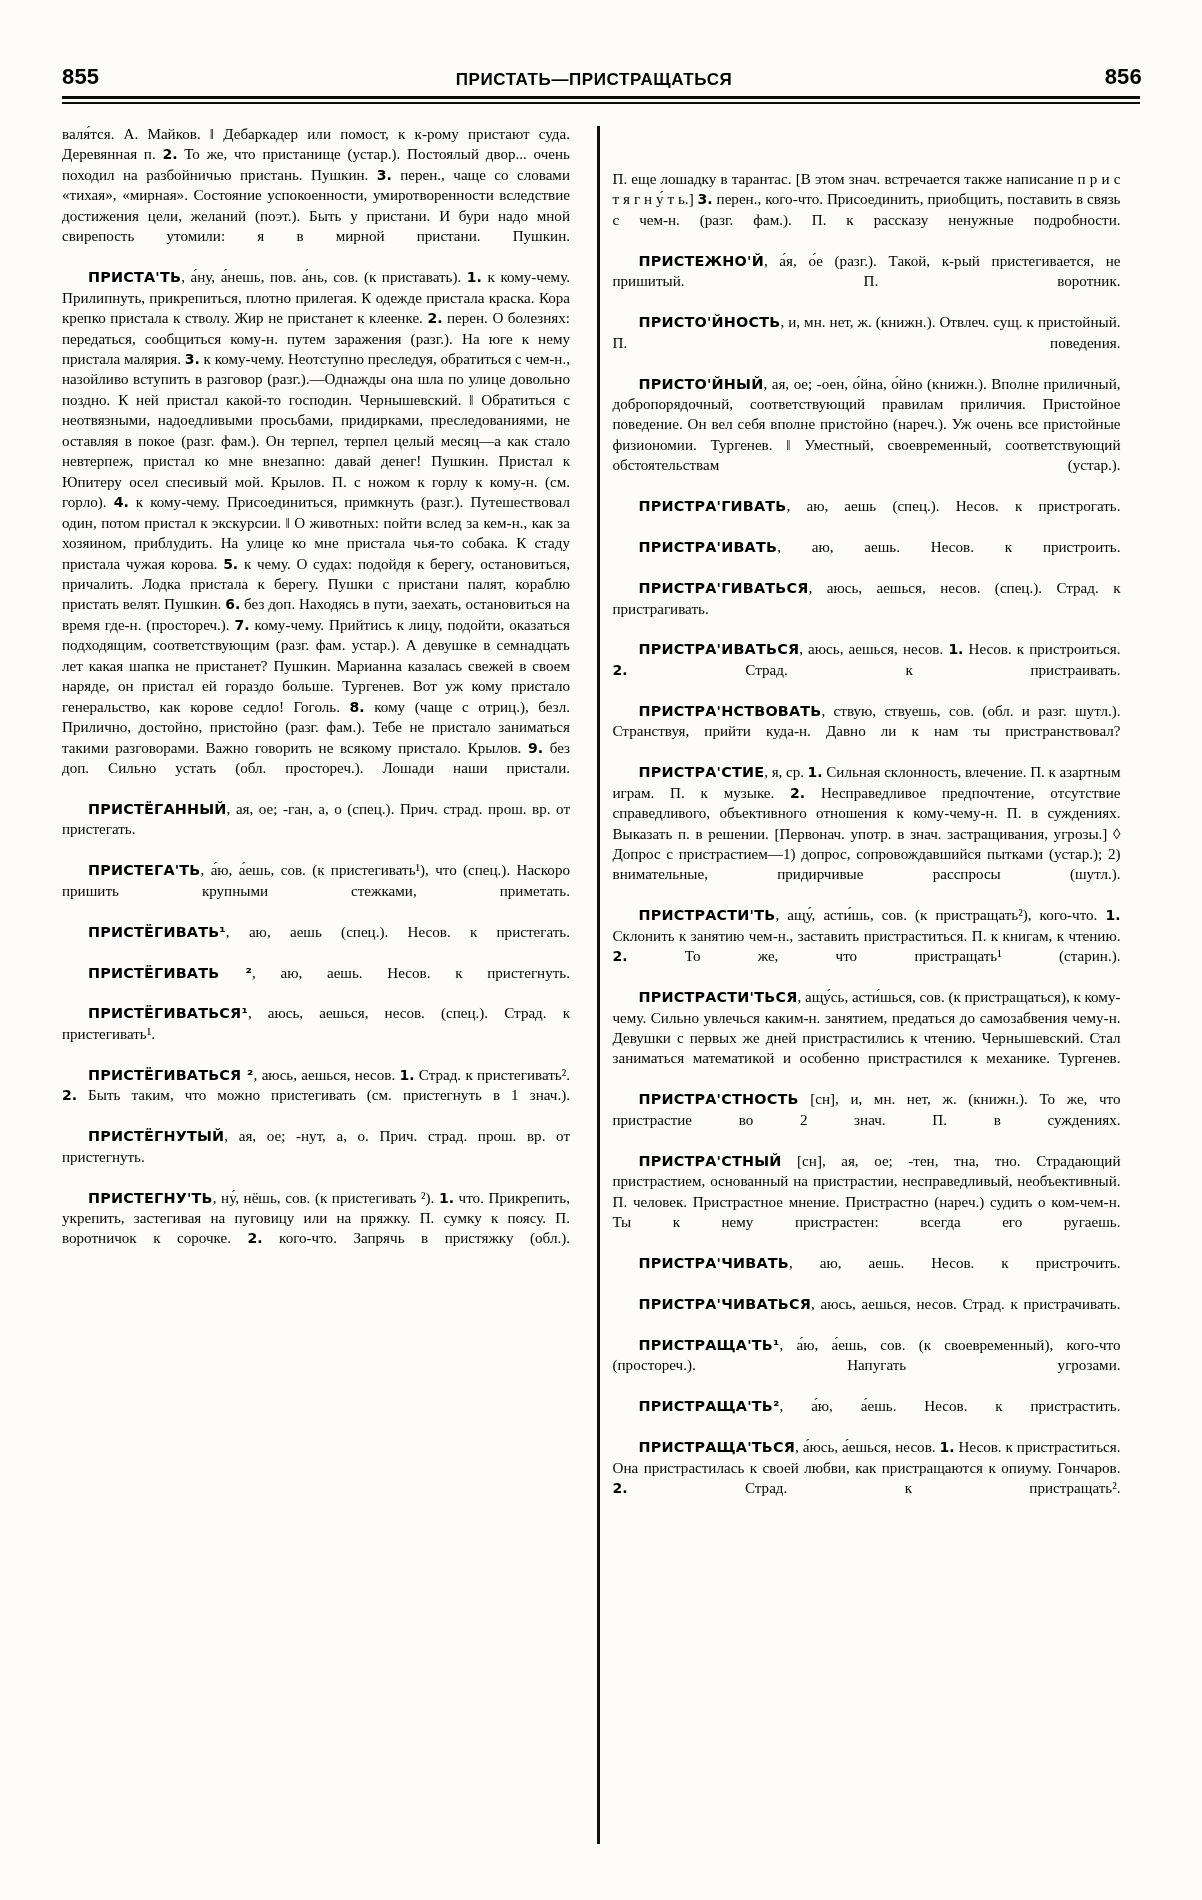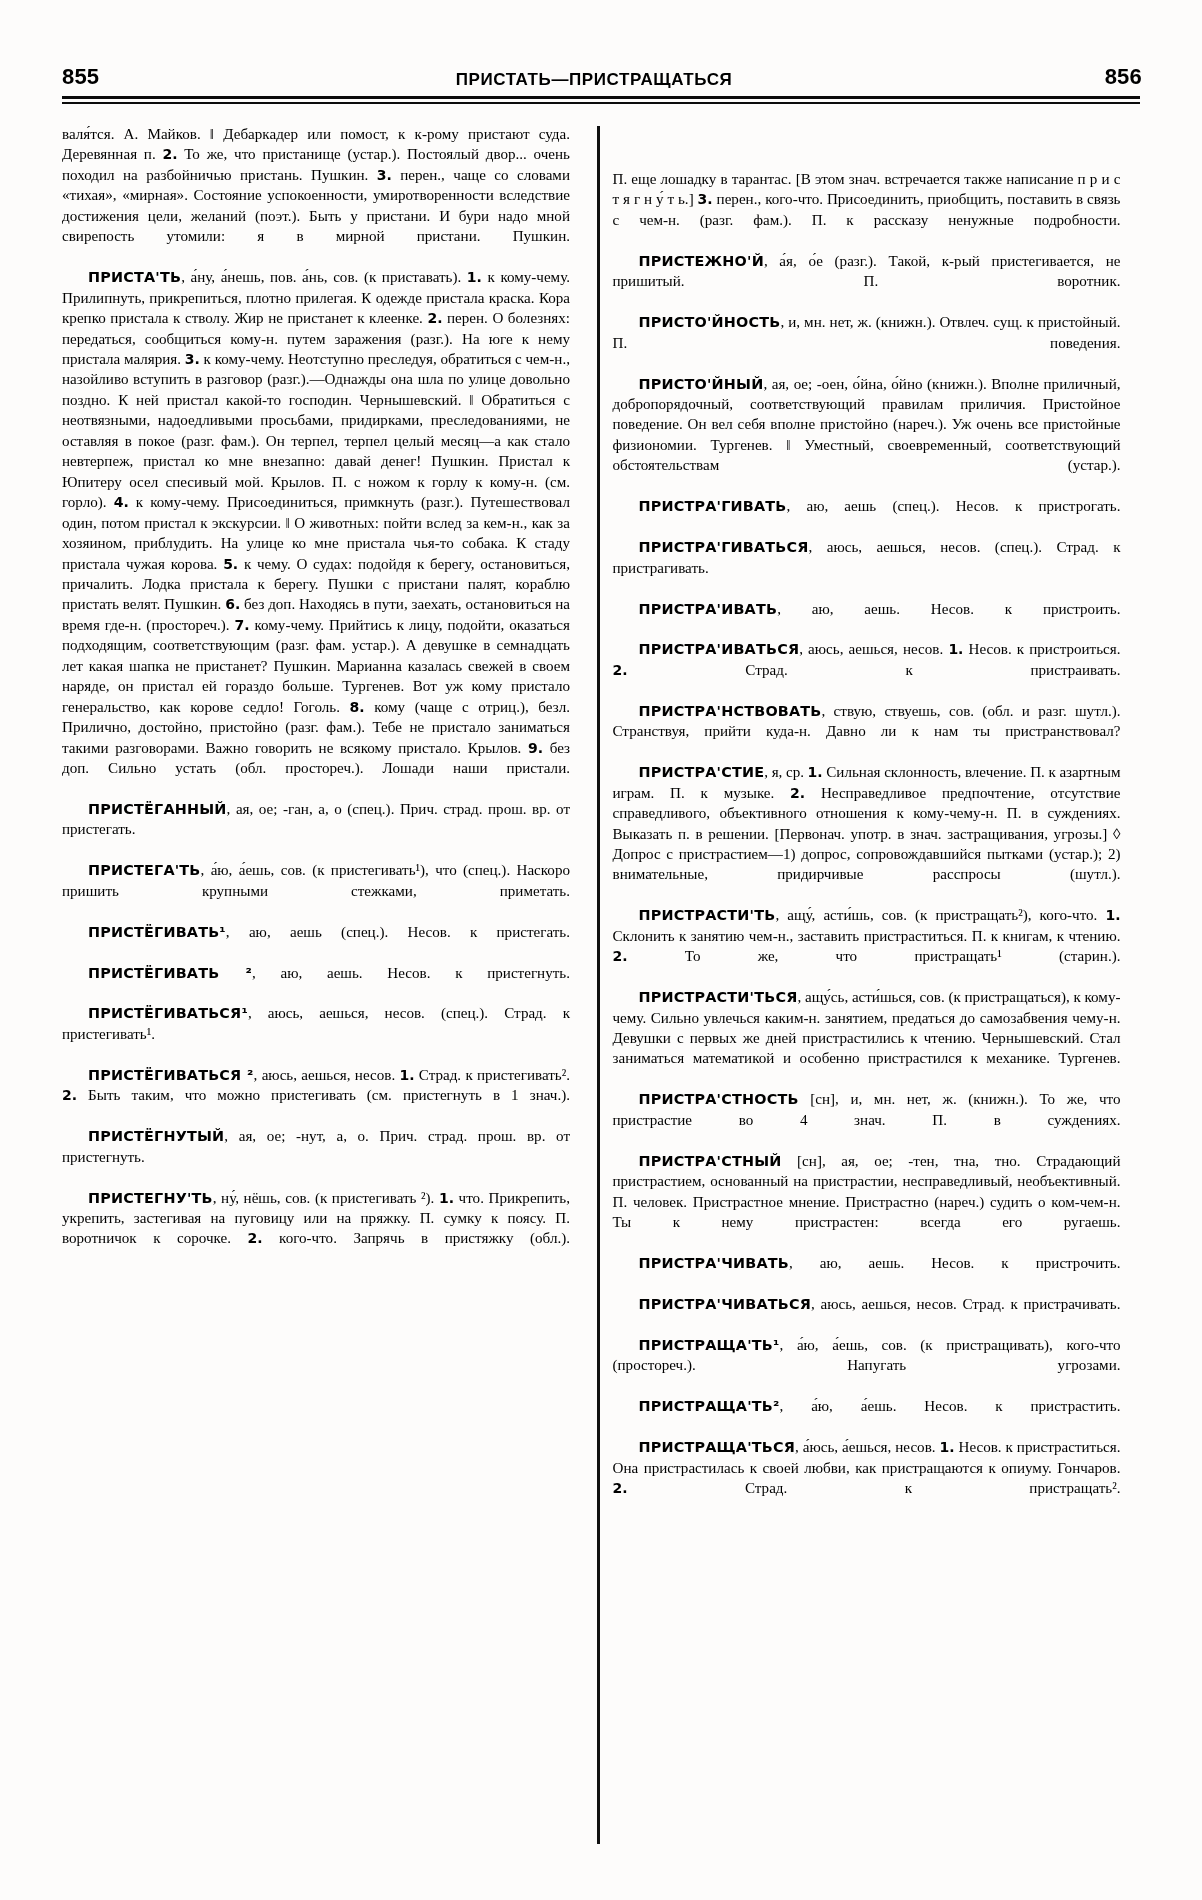--- a/index.html
+++ b/index.html
@@ -149,31 +149,31 @@
       </div>
 
     <div class="divider"></div>
 
     <div class="col col-right" id="col-right">
         <p class="cont">П. еще лошадку в тарантас. [В этом знач. встречается также написание п р и с т я г н у́ т ь.] <span class="num">3.</span> перен., кого-что. Присоединить, приобщить, поставить в связь с чем-н. (разг. фам.). П. к рассказу ненужные подробности.</p>
         <p class="entry"><span class="hw">ПРИСТЕЖНО'Й</span><span>, а́я, о́е (разг.). Такой, к-рый пристегивается, не пришитый. П. воротник.</span></p>
         <p class="entry"><span class="hw">ПРИСТО'ЙНОСТЬ</span><span>, и, мн. нет, ж. (книжн.). Отвлеч. сущ. к пристойный. П. поведения.</span></p>
         <p class="entry"><span class="hw">ПРИСТО'ЙНЫЙ</span><span>, ая, ое; -оен, о́йна, о́йно (книжн.). Вполне приличный, добропорядочный, соответствующий правилам приличия. Пристойное поведение. Он вел себя вполне пристойно (нареч.). Уж очень все пристойные физиономии. Тургенев. ‖ Уместный, своевременный, соответствующий обстоятельствам (устар.).</span></p>
         <p class="entry"><span class="hw">ПРИСТРА'ГИВАТЬ</span><span>, аю, аешь (спец.). Несов. к пристрогать.</span></p>
+        <p class="entry"><span class="hw">ПРИСТРА'ИВАТЬ</span><span>, аю, аешь. Несов. к пристроить.</span></p>
         <p class="entry"><span class="hw">ПРИСТРА'ГИВАТЬСЯ</span><span>, аюсь, аешься, несов. (спец.). Страд. к пристрагивать.</span></p>
-        <p class="entry"><span class="hw">ПРИСТРА'ИВАТЬ</span><span>, аю, аешь. Несов. к пристроить.</span></p>
         <p class="entry"><span class="hw">ПРИСТРА'ИВАТЬСЯ</span><span>, аюсь, аешься, несов. <span class="num">1.</span> Несов. к пристроиться. <span class="num">2.</span> Страд. к пристраивать.</span></p>
         <p class="entry"><span class="hw">ПРИСТРА'НСТВОВАТЬ</span><span>, ствую, ствуешь, сов. (обл. и разг. шутл.). Странствуя, прийти куда-н. Давно ли к нам ты пристранствовал?</span></p>
         <p class="entry"><span class="hw">ПРИСТРА'СТИЕ</span><span>, я, ср. <span class="num">1.</span> Сильная склонность, влечение. П. к азартным играм. П. к музыке. <span class="num">2.</span> Несправедливое предпочтение, отсутствие справедливого, объективного отношения к кому-чему-н. П. в суждениях. Выказать п. в решении. [Первонач. употр. в знач. застращивания, угрозы.] ◊ Допрос с пристрастием—1) допрос, сопровождавшийся пытками (устар.); 2) внимательные, придирчивые расспросы (шутл.).</span></p>
         <p class="entry"><span class="hw">ПРИСТРАСТИ'ТЬ</span><span>, ащу́, асти́шь, сов. (к пристращать²), кого-что. <span class="num">1.</span> Склонить к занятию чем-н., заставить пристраститься. П. к книгам, к чтению. <span class="num">2.</span> То же, что пристращать¹ (старин.).</span></p>
         <p class="entry"><span class="hw">ПРИСТРАСТИ'ТЬСЯ</span><span>, ащу́сь, асти́шься, сов. (к пристращаться), к кому-чему. Сильно увлечься каким-н. занятием, предаться до самозабвения чему-н. Девушки с первых же дней пристрастились к чтению. Чернышевский. Стал заниматься математикой и особенно пристрастился к механике. Тургенев.</span></p>
-        <p class="entry"><span class="hw">ПРИСТРА'СТНОСТЬ</span><span> [сн], и, мн. нет, ж. (книжн.). То же, что пристрастие во 4 знач. П. в суждениях.</span></p>
+        <p class="entry"><span class="hw">ПРИСТРА'СТНОСТЬ</span><span> [сн], и, мн. нет, ж. (книжн.). То же, что пристрастие во 2 знач. П. в суждениях.</span></p>
         <p class="entry"><span class="hw">ПРИСТРА'СТНЫЙ</span><span> [сн], ая, ое; -тен, тна, тно. Страдающий пристрастием, основанный на пристрастии, несправедливый, необъективный. П. человек. Пристрастное мнение. Пристрастно (нареч.) судить о ком-чем-н. Ты к нему пристрастен: всегда его ругаешь.</span></p>
         <p class="entry"><span class="hw">ПРИСТРА'ЧИВАТЬ</span><span>, аю, аешь. Несов. к пристрочить.</span></p>
         <p class="entry"><span class="hw">ПРИСТРА'ЧИВАТЬСЯ</span><span>, аюсь, аешься, несов. Страд. к пристрачивать.</span></p>
-        <p class="entry"><span class="hw">ПРИСТРАЩА'ТЬ¹</span><span>, а́ю, а́ешь, сов. (к пристращивать), кого-что (простореч.). Напугать угрозами.</span></p>
+        <p class="entry"><span class="hw">ПРИСТРАЩА'ТЬ¹</span><span>, а́ю, а́ешь, сов. (к своевременный), кого-что (простореч.). Напугать угрозами.</span></p>
         <p class="entry"><span class="hw">ПРИСТРАЩА'ТЬ²</span><span>, а́ю, а́ешь. Несов. к пристрастить.</span></p>
         <p class="entry"><span class="hw">ПРИСТРАЩА'ТЬСЯ</span><span>, а́юсь, а́ешься, несов. <span class="num">1.</span> Несов. к пристраститься. Она пристрастилась к своей любви, как пристращаются к опиуму. Гончаров. <span class="num">2.</span> Страд. к пристращать².</span></p>
       </div>
 
   </div>
 
 </div>
 
 </body></html>

